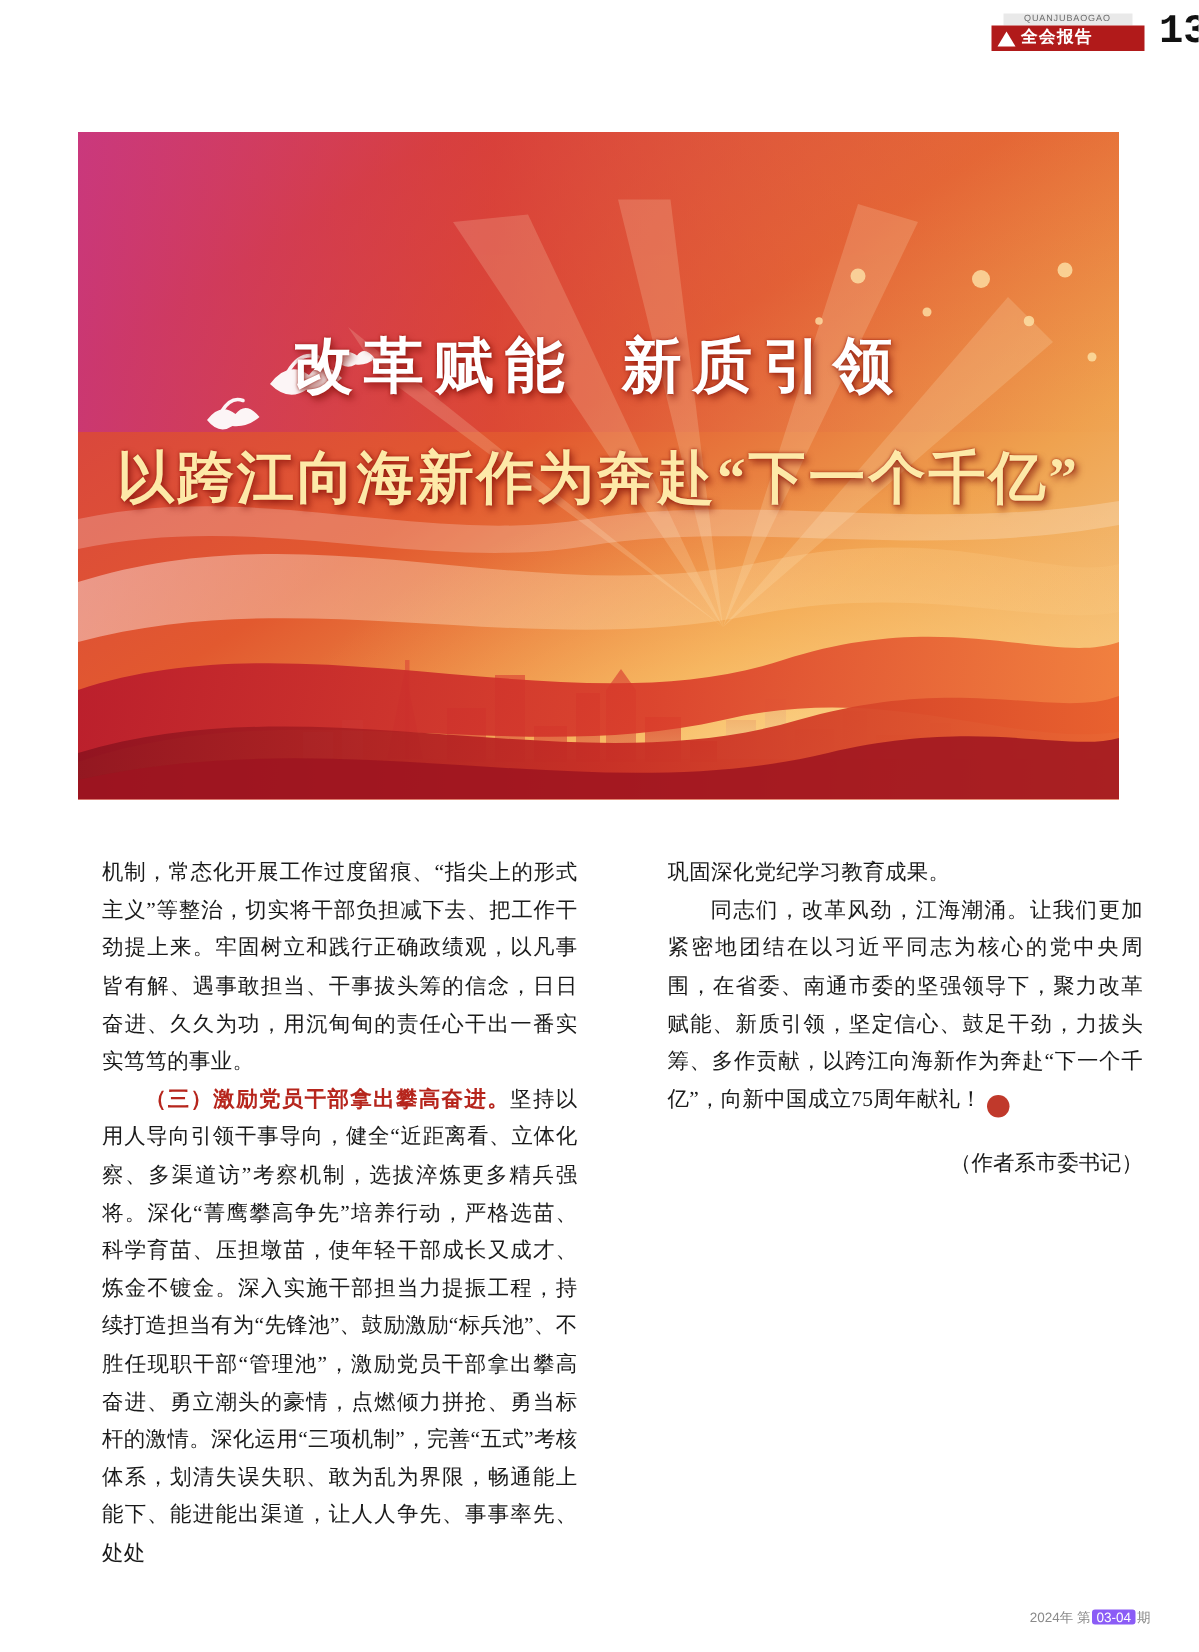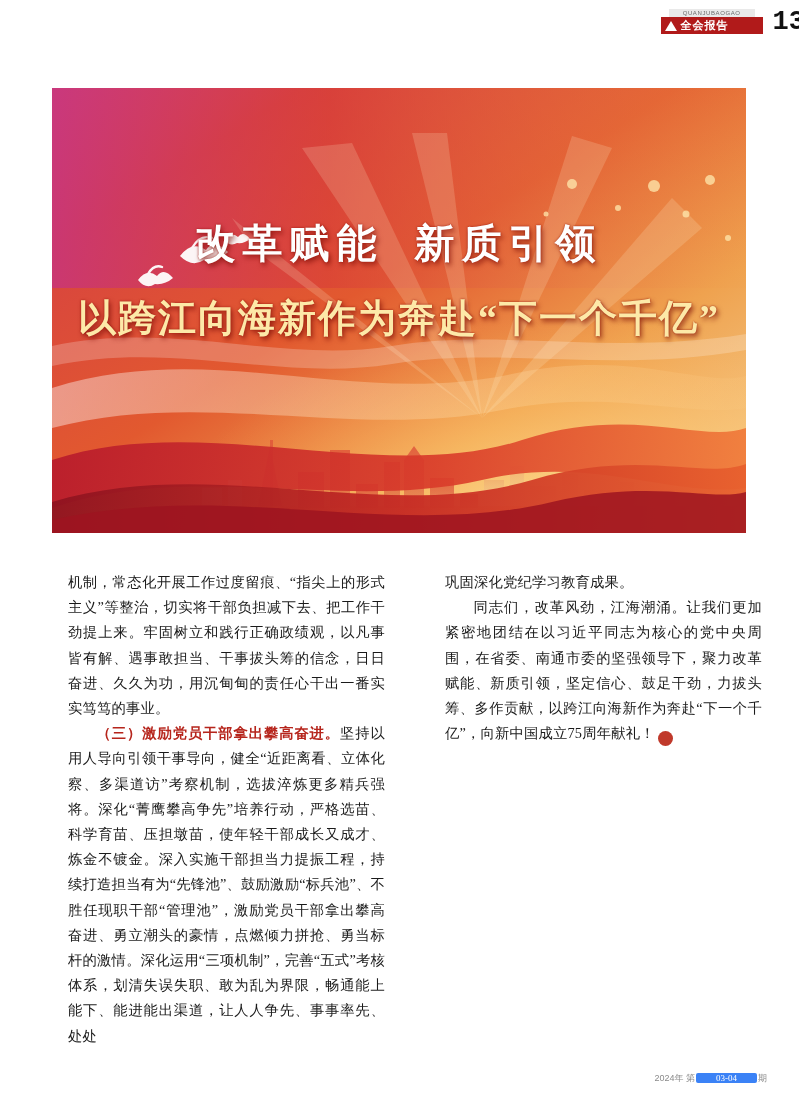--- a/index.html
+++ b/index.html
@@ -185,26 +185,25 @@
     width: 799px;
     text-align: right;
     padding-right: 32px;
     box-sizing: border-box;
     font-family: "Liberation Sans", sans-serif;
     font-size: 9px;
     color: #8a8a8a;
   }
   .footer-issue {
     display: inline-block;
-    background: #3b82f6;
+    background: #8b5cf6;
     color: #ffffff;
-    padding: 0 20px;
+    padding: 0 3px;
     border-radius: 2px;
     margin: 0 1px;
-    font-family: Liberation Serif, serif;
   }
 </style>
 </head>
 <body>
 
 <div class="page-header">
   <div class="header-right">
     <div class="header-brand">
       <div class="brand-pinyin">QUANJUBAOGAO</div>
       <div class="brand-cn-row">
@@ -331,19 +330,20 @@
 <div class="columns">
 
   <div class="col">
     <p>机制，常态化开展工作过度留痕、“指尖上的形式主义”等整治，切实将干部负担减下去、把工作干劲提上来。牢固树立和践行正确政绩观，以凡事皆有解、遇事敢担当、干事拔头筹的信念，日日奋进、久久为功，用沉甸甸的责任心干出一番实实笃笃的事业。</p>
     <p class="indent"><span class="sub-head">（三）激励党员干部拿出攀高奋进。</span><span>坚持以用人导向引领干事导向，健全“近距离看、立体化察、多渠道访”考察机制，选拔淬炼更多精兵强将。深化“菁鹰攀高争先”培养行动，严格选苗、科学育苗、压担墩苗，使年轻干部成长又成才、炼金不镀金。深入实施干部担当力提振工程，持续打造担当有为“先锋池”、鼓励激励“标兵池”、不胜任现职干部“管理池”，激励党员干部拿出攀高奋进、勇立潮头的豪情，点燃倾力拼抢、勇当标杆的激情。深化运用“三项机制”，完善“五式”考核体系，划清失误失职、敢为乱为界限，畅通能上能下、能进能出渠道，让人人争先、事事率先、处处</span></p>
   </div>
 
   <div class="col">
     <p>巩固深化党纪学习教育成果。</p>
     <p class="indent"><span>同志们，改革风劲，江海潮涌。让我们更加紧密地团结在以习近平同志为核心的党中央周围，在省委、南通市委的坚强领导下，聚力改革赋能、新质引领，坚定信心、鼓足干劲，力拔头筹、多作贡献，以跨江向海新作为奔赴“下一个千亿”，向新中国成立75周年献礼！</span><span class="seal">印</span></p>
+    <div class="byline">（作者系市委书记）</div>
   </div>
 
 </div>
 
 <div class="page-footer">
   <span>2024年 第</span><span class="footer-issue">03-04</span><span>期</span>
 </div>
 
 </body></html>

